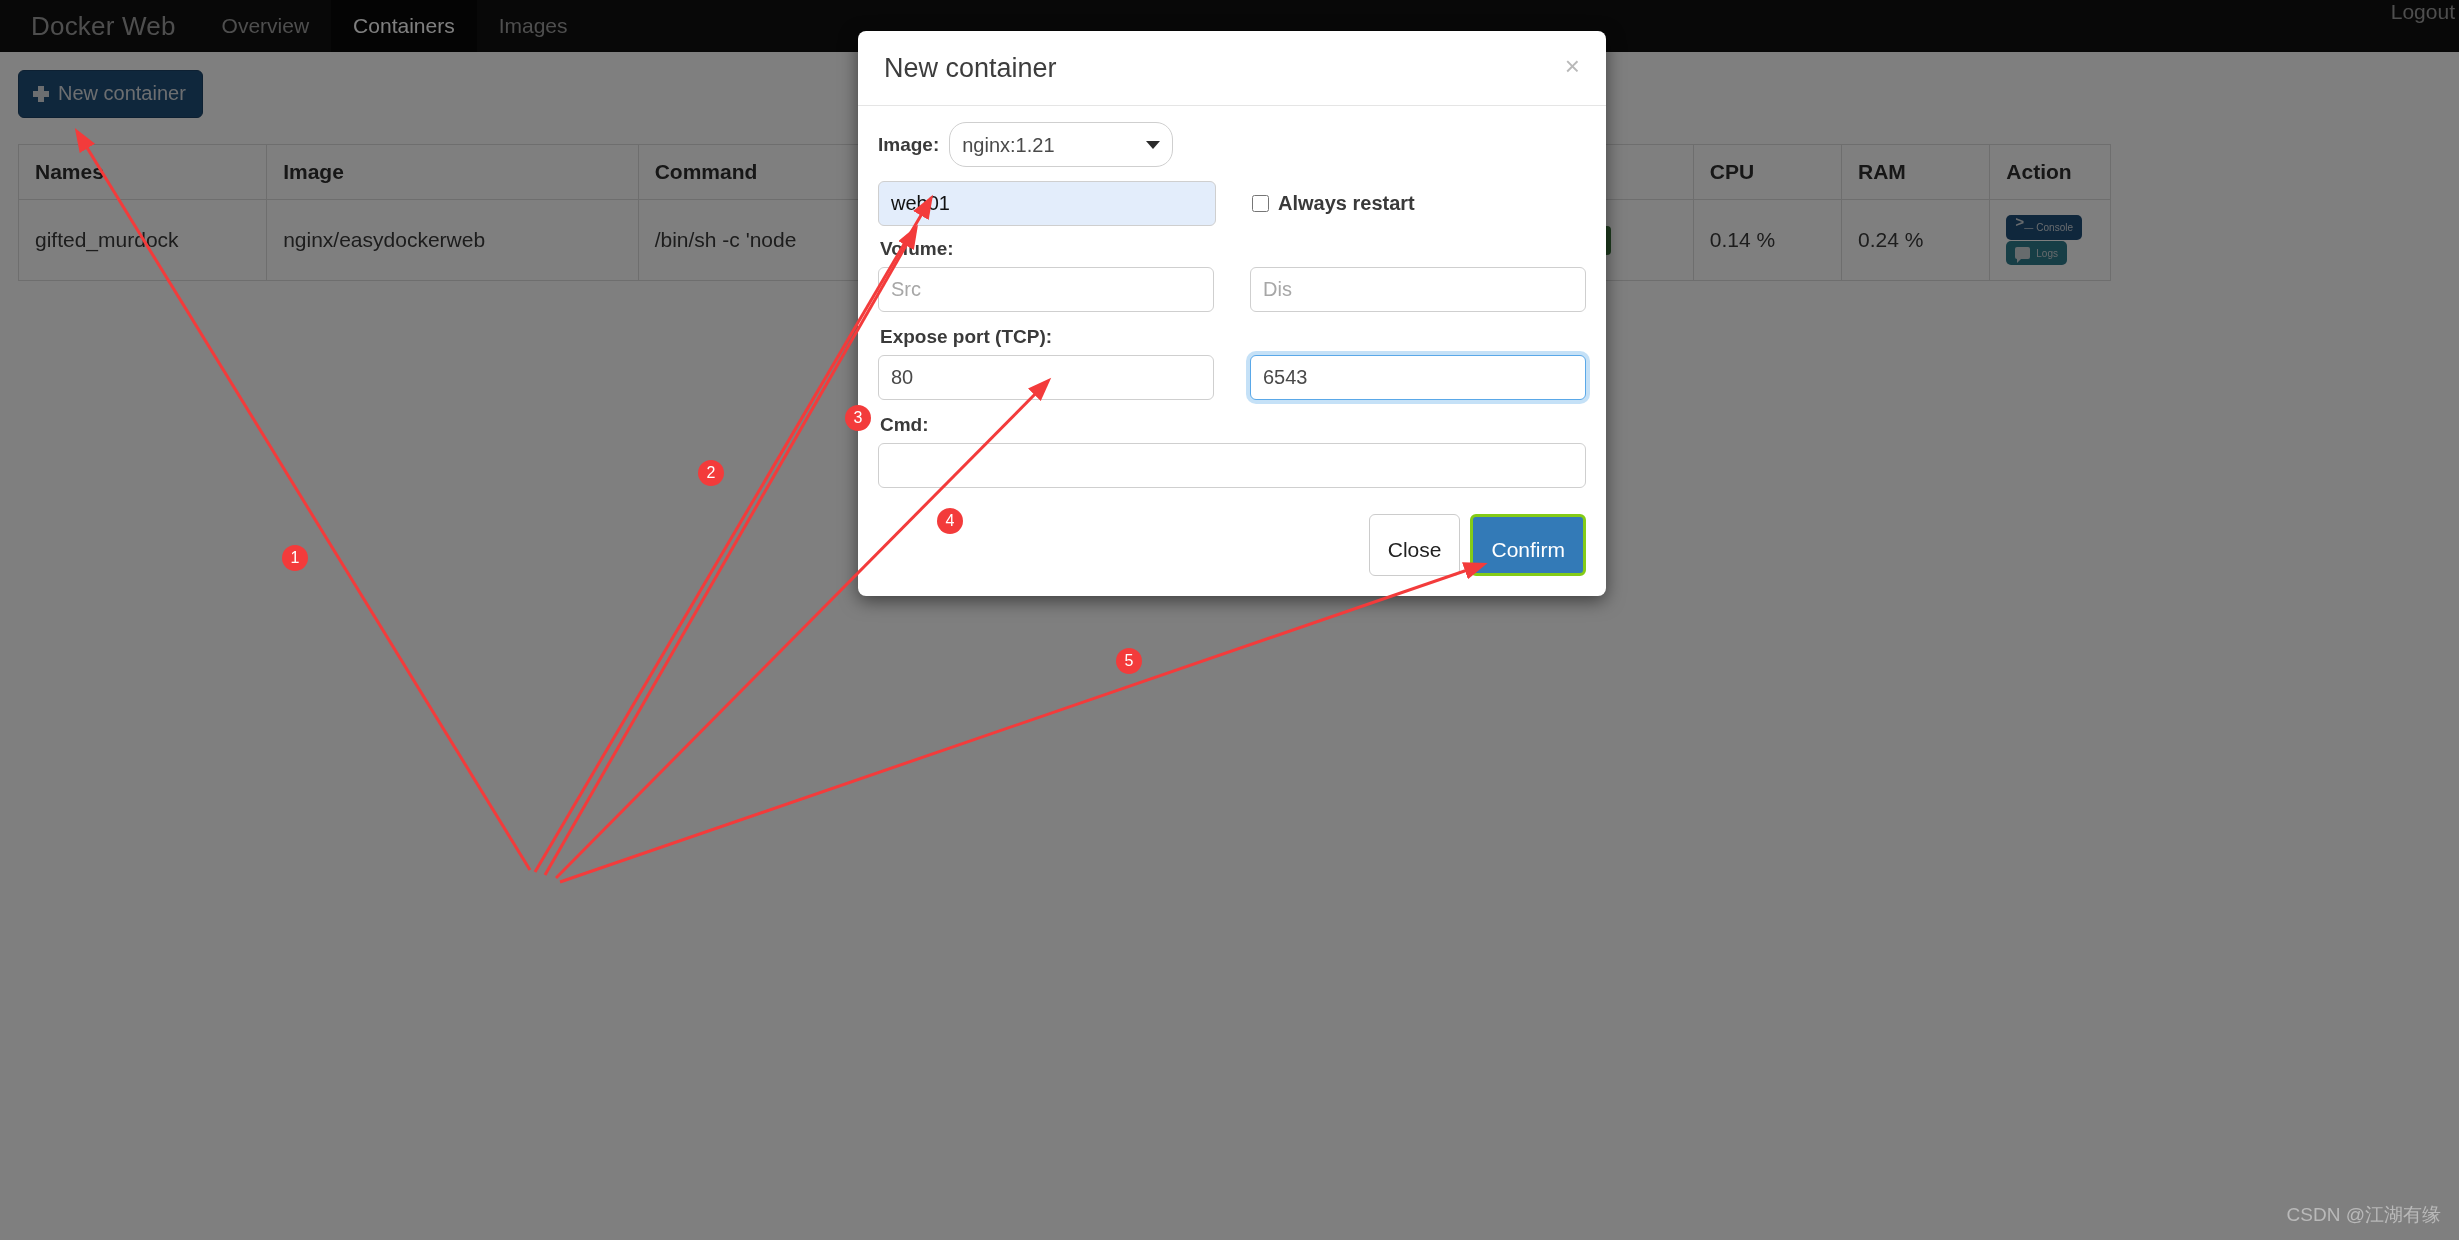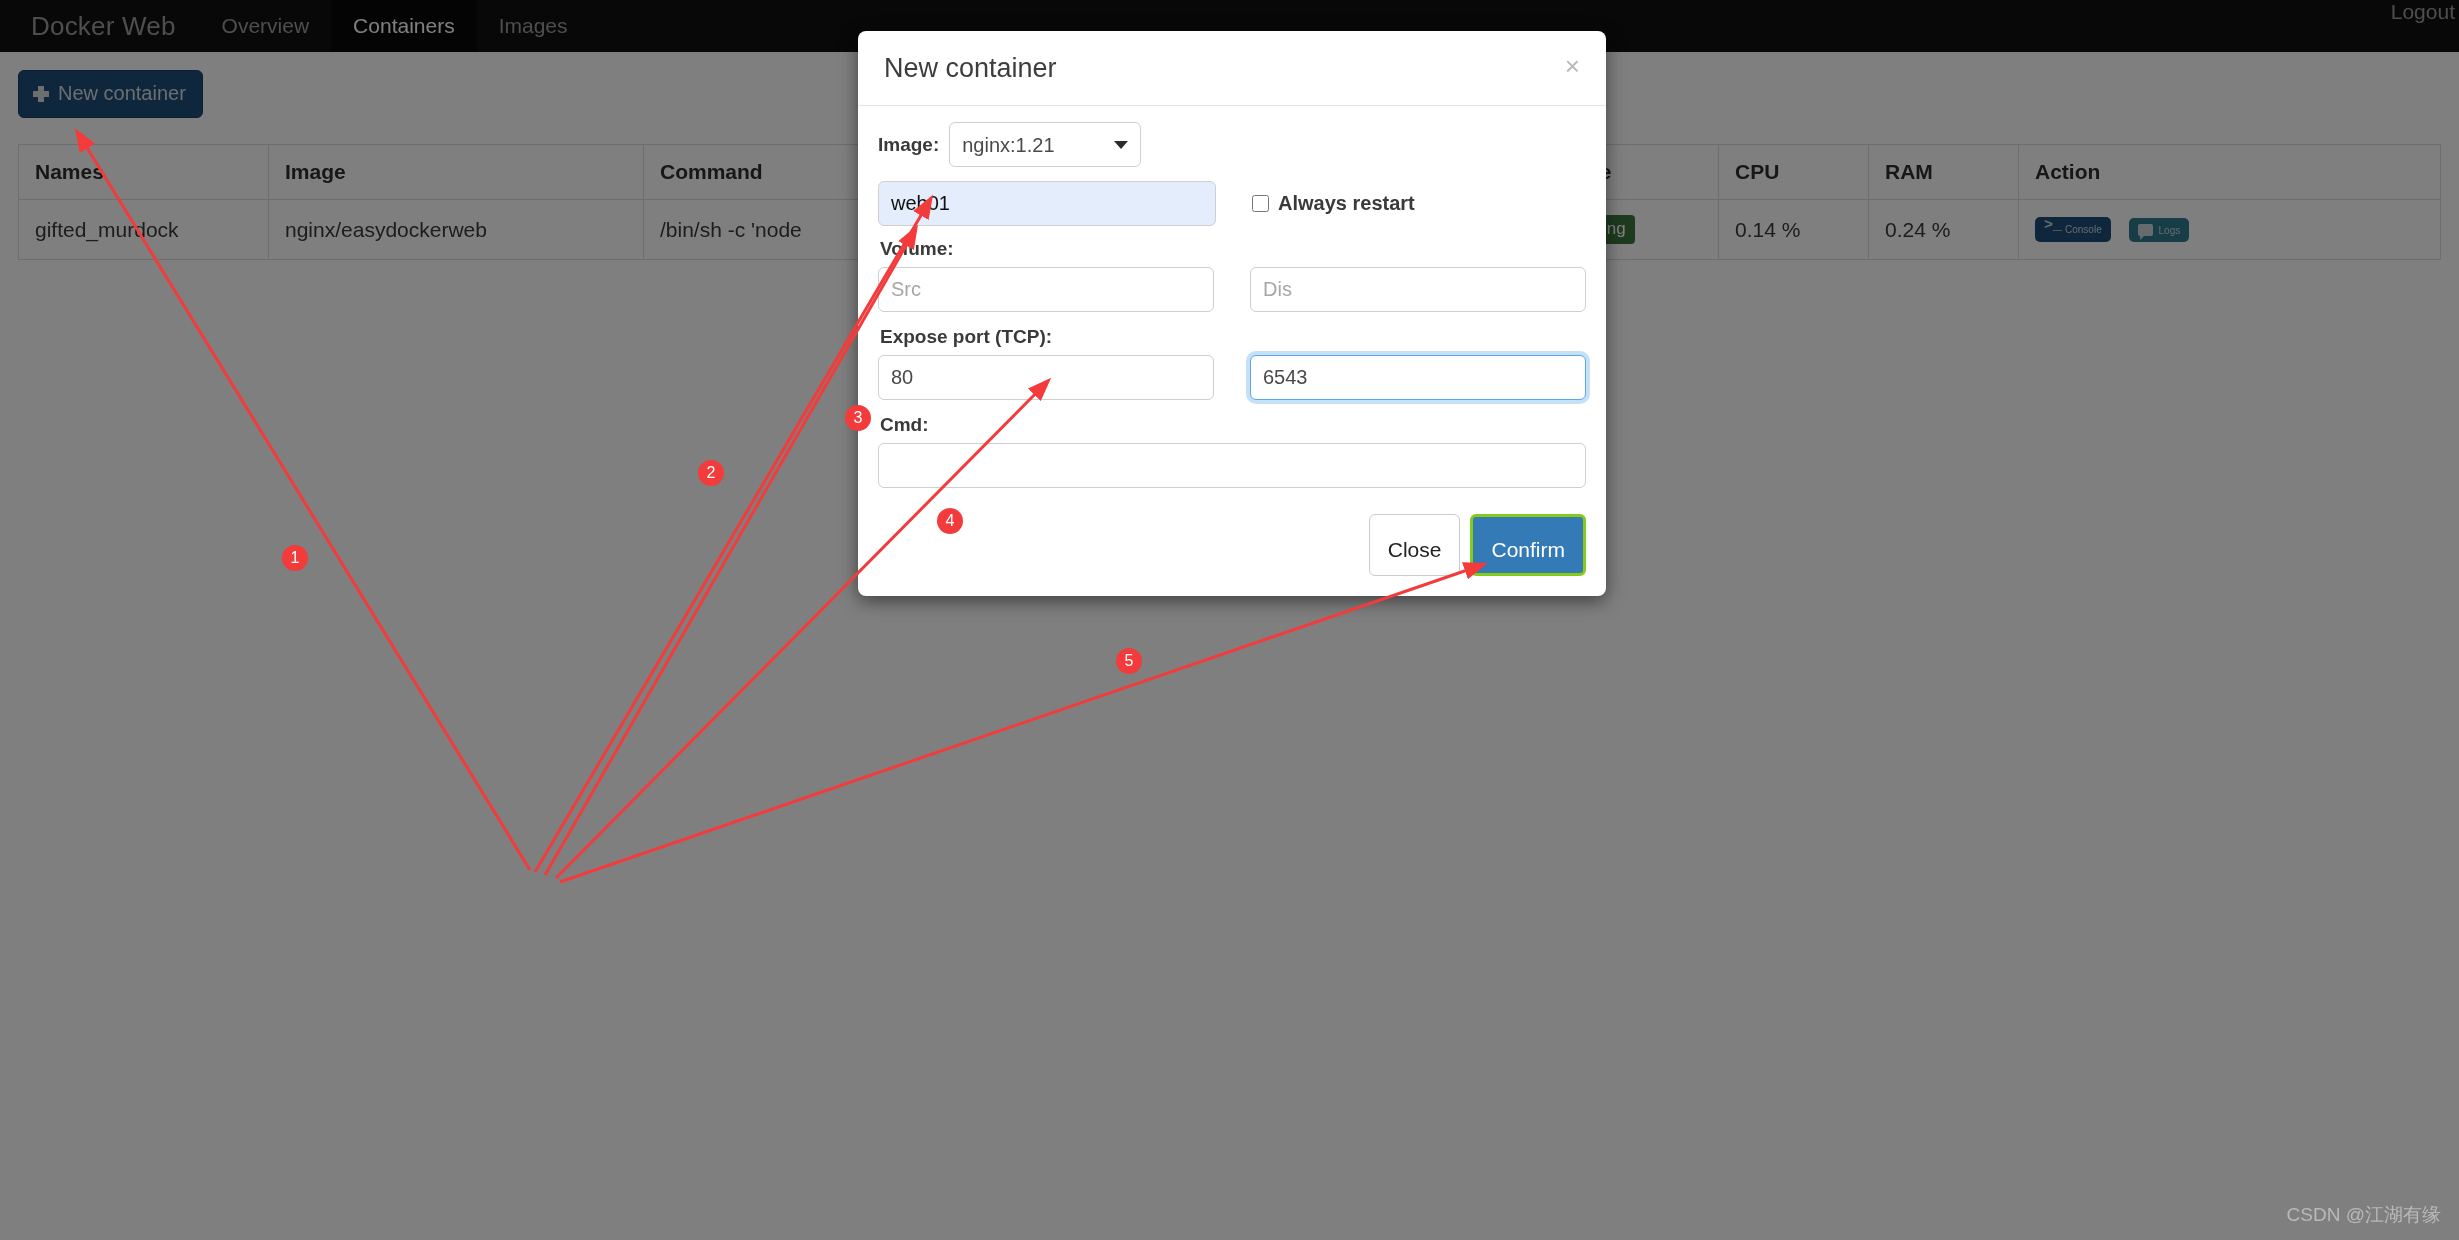--- a/index.html
+++ b/index.html
@@ -48,21 +48,21 @@
   .plus-ico {
     position:relative; width:16px; height:16px; display:inline-block;
   }
   .plus-ico:before, .plus-ico:after {
     content:""; position:absolute; background:#d9dde1;
   }
   .plus-ico:before { left:0; top:5px; width:16px; height:6px; }
   .plus-ico:after  { top:0; left:5px; height:16px; width:6px; }
 
   table.containers {
-    width: 2423px; margin-top: 26px;
+    width: 2093px; margin-top: 26px;
     border-collapse: collapse;
     font-size: 21px;
     color: #333;
   }
   table.containers th, table.containers td {
     text-align:left; padding: 15px 16px;
     border: 1px solid #dddddd;
   }
   table.containers th { font-weight:bold; color:#2f2f2f; }
   table.containers td { color:#3a3a3a; }
@@ -129,22 +129,22 @@
     display:block; margin: 0 0 7px 2px;
   }
   .inline-row { display:flex; align-items:center; gap:10px; margin-bottom: 14px; }
   .ctrl {
     height: 45px; border:1px solid #cfcfcf; border-radius:6px;
     background:#ffffff; font-size:20px; color:#4a4a4a;
     padding: 0 12px; outline:none; font-family:"Liberation Sans", sans-serif;
   }
   .ctrl::placeholder { color:#a7a7a7; }
   select.ctrl {
-    width: 192px; -webkit-appearance:none; appearance:none;
-    background-image:none; padding-right:30px;
+    width: 224px; -webkit-appearance:none; appearance:none;
+    background-image:none; padding-right:30px;border-radius:17px;
   }
   .select-wrap { position:relative; display:inline-block; }
   .select-caret {
     position:absolute; right:13px; top:19px; pointer-events:none;
     width:0; height:0; border-left:7px solid transparent;
     border-right:7px solid transparent; border-top:8px solid #2b2b2b;
   }
   .two-col { display:flex; gap:36px; margin-bottom: 14px; }
   .two-col .ctrl { width: 338px; }
   .name-row { display:flex; align-items:center; gap:36px; margin-bottom: 12px; }

